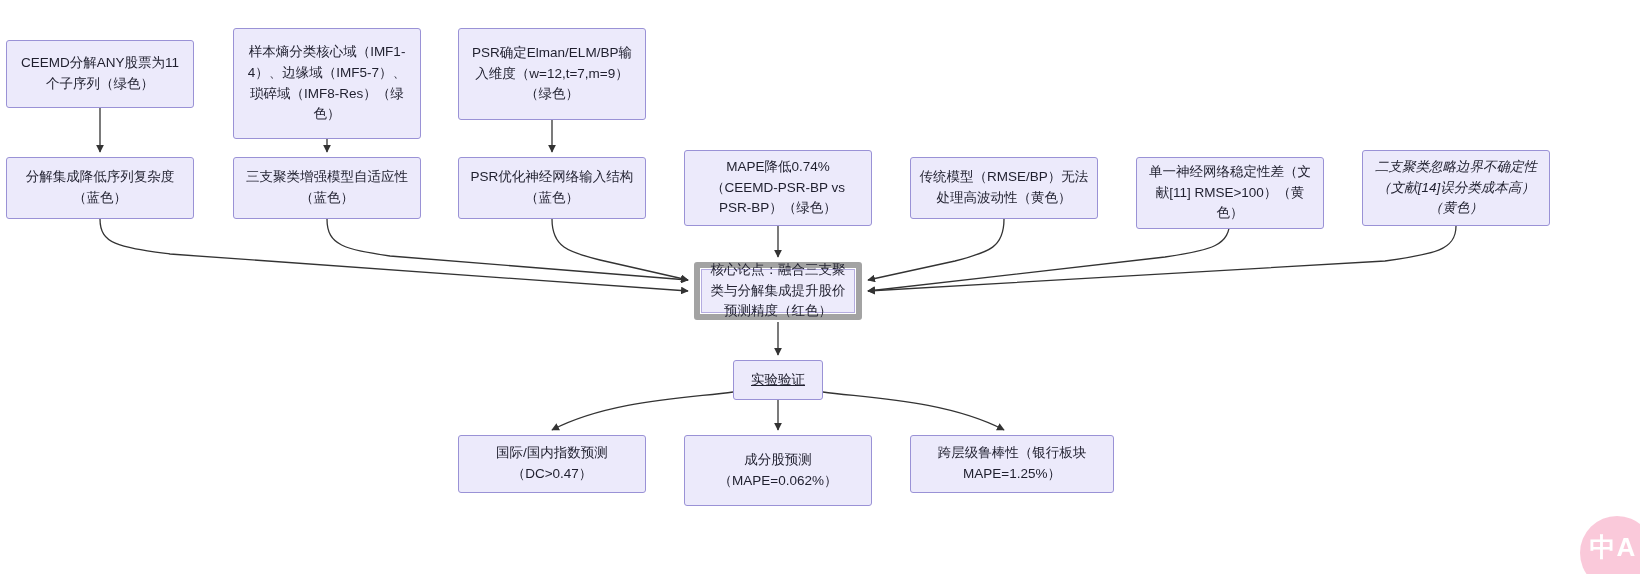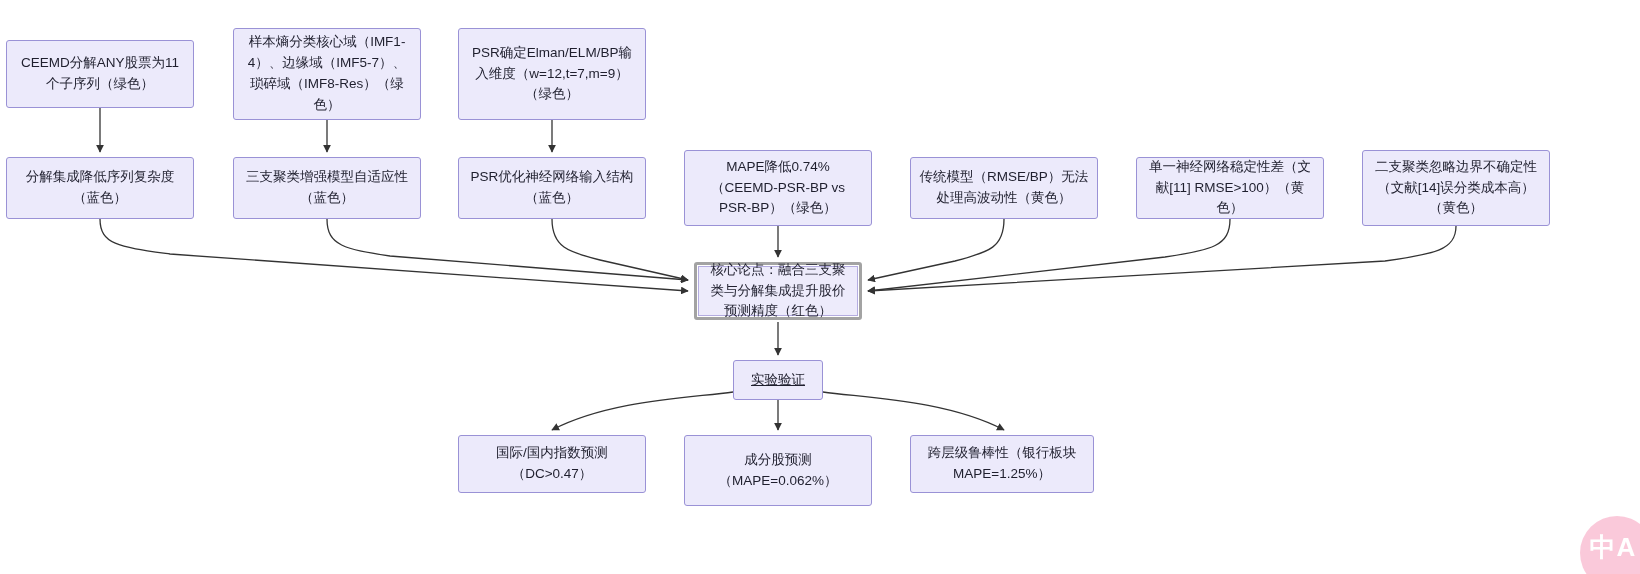--- a/index.html
+++ b/index.html
@@ -39,21 +39,21 @@
     font-size: 13.5px;
     line-height: 1.55;
     padding: 4px 8px;
     z-index: 2;
   }
   .node .label {
     display: block;
     width: 100%;
   }
   .node.core {
-    border: 3px solid #a3a3a3;
+    border: 6px solid #a3a3a3;
     box-shadow: inset 0 0 0 1px #ffffff, inset 0 0 0 2px #b4ace0;
     background: #EDEBFB;
   }
   .watermark {
     position: absolute;
     right: -14px;
     bottom: -16px;
     width: 74px;
     height: 74px;
     border-radius: 50%;
@@ -104,21 +104,21 @@
       <path d="M 733 392 C 690 398 610 400 552 430"></path>
       <path d="M 778 400 L 778 430"></path>
       <path d="M 823 392 C 866 398 946 400 1004 430"></path>
     </g>
   </svg>
 
   <div class="node" style="left:6px;top:40px;width:188px;height:68px;">
     <span class="label">CEEMD分解ANY股票为11个子序列（绿色）</span>
   </div>
 
-  <div class="node" style="left:233px;top:28px;width:188px;height:92px;text-align:center;">
+  <div class="node" style="left:233px;top:28px;width:188px;height:111px;text-align:center;">
     <span class="label">样本熵分类核心域（IMF1-4）、边缘域（IMF5-7）、琐碎域（IMF8-Res）（绿色）</span>
   </div>
 
   <div class="node" style="left:458px;top:28px;width:188px;height:92px;">
     <span class="label">PSR确定Elman/ELM/BP输入维度（w=12,t=7,m=9）（绿色）</span>
   </div>
 
   <div class="node" style="left:6px;top:157px;width:188px;height:62px;">
     <span class="label">分解集成降低序列复杂度（蓝色）</span>
   </div>
@@ -132,45 +132,45 @@
   </div>
 
   <div class="node" style="left:684px;top:150px;width:188px;height:76px;">
     <span class="label">MAPE降低0.74%（CEEMD-PSR-BP vs PSR-BP）（绿色）</span>
   </div>
 
   <div class="node" style="left:910px;top:157px;width:188px;height:62px;">
     <span class="label">传统模型（RMSE/BP）无法处理高波动性（黄色）</span>
   </div>
 
-  <div class="node" style="left:1136px;top:157px;width:188px;height:62px;">
+  <div class="node" style="left:1136px;top:157px;width:188px;height:72px;">
     <span class="label">单一神经网络稳定性差（文献[11] RMSE&gt;100）（黄色）</span>
   </div>
 
-  <div class="node" style="left:1362px;top:150px;width:188px;height:76px;">
+  <div class="node" style="left:1362px;top:150px;width:188px;height:76px;font-style:italic;">
     <span class="label">二支聚类忽略边界不确定性（文献[14]误分类成本高）（黄色）</span>
   </div>
 
   <div class="node core" style="left:694px;top:262px;width:168px;height:58px;">
     <span class="label">核心论点：融合三支聚类与分解集成提升股价预测精度（红色）</span>
   </div>
 
   <div class="node" style="left:733px;top:360px;width:90px;height:40px;text-decoration:underline;">
     <span class="label">实验验证</span>
   </div>
 
   <div class="node" style="left:458px;top:435px;width:188px;height:58px;">
     <span class="label">国际/国内指数预测（DC&gt;0.47）</span>
   </div>
 
   <div class="node" style="left:684px;top:435px;width:188px;height:71px;">
     <span class="label">成分股预测（MAPE=0.062%）</span>
   </div>
 
-  <div class="node" style="left:910px;top:435px;width:184px;height:58px;text-align:center;">
+  <div class="node" style="left:910px;top:435px;width:204px;height:58px;text-align:center;">
     <span class="label">跨层级鲁棒性（银行板块MAPE=1.25%）</span>
   </div>
 
   <div class="watermark">
     <span class="wm-text">中A</span>
   </div>
 
 </div>
 
 </body></html>

